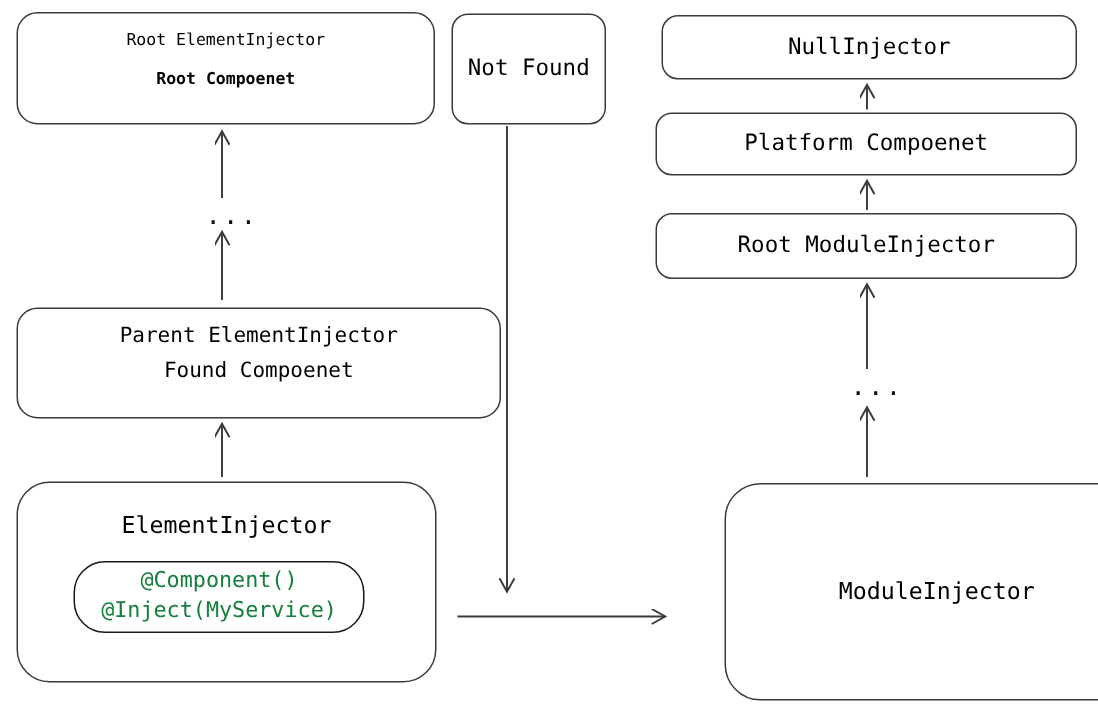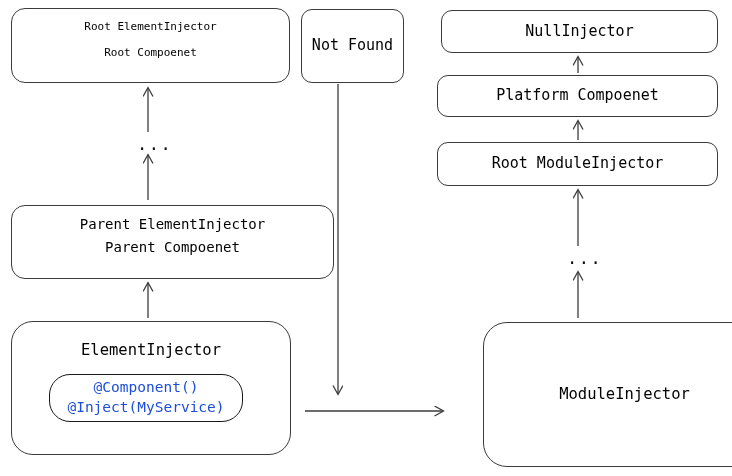--- a/index.html
+++ b/index.html
@@ -34,21 +34,21 @@
     white-space: pre;
   }
   
   #node-root-element-injector {
     left: 11px;  top: 8px;   width: 279px; height: 75px;
     border-radius: 14px;
     font-size: 11px;
     justify-content: flex-start;
     padding-top: 9px;
   }
-  #node-root-element-injector .line + .line { margin-top: 9px; }
+  #node-root-element-injector .line + .line { margin-top: 9px; font-weight: bold; }
 
   #node-not-found {
     left: 301px; top: 9px;  width: 103px; height: 74px;
     border-radius: 11px;
     font-size: 15px;
   }
 
   #node-null-injector {
     left: 441px; top: 10px; width: 277px; height: 43px;
     border-radius: 11px;
@@ -91,21 +91,21 @@
     box-sizing: border-box;
     border: 1.8px solid #1a1a1a;
     border-radius: 21px;
     background: #ffffff;
     display: flex;
     flex-direction: column;
     align-items: center;
     justify-content: center;
     font-size: 14.5px;
     line-height: 1.35;
-    color: #1d4ed8;
+    color: #15803d;
   }
 
   #node-module-injector {
     left: 442px; top: 322px; width: 283px; height: 145px;
     border-radius: 24px;
     font-size: 15.5px;
     margin-left: 41px;
   }
 
   
@@ -144,21 +144,21 @@
   <div class="node" id="node-platform-injector">
     <span class="line">Platform Compoenet</span>
   </div>
 
   <div class="node" id="node-root-module-injector">
     <span class="line">Root ModuleInjector</span>
   </div>
 
   <div class="node" id="node-parent-element-injector">
     <span class="line">Parent ElementInjector</span>
-    <span class="line">Parent Compoenet</span>
+    <span class="line">Found Compoenet</span>
   </div>
 
   <div class="node" id="node-element-injector">
     <span class="line">ElementInjector</span>
     <div id="node-inject-token">
       <span class="line">@Component()</span>
       <span class="line">@Inject(MyService)</span>
     </div>
   </div>
 

